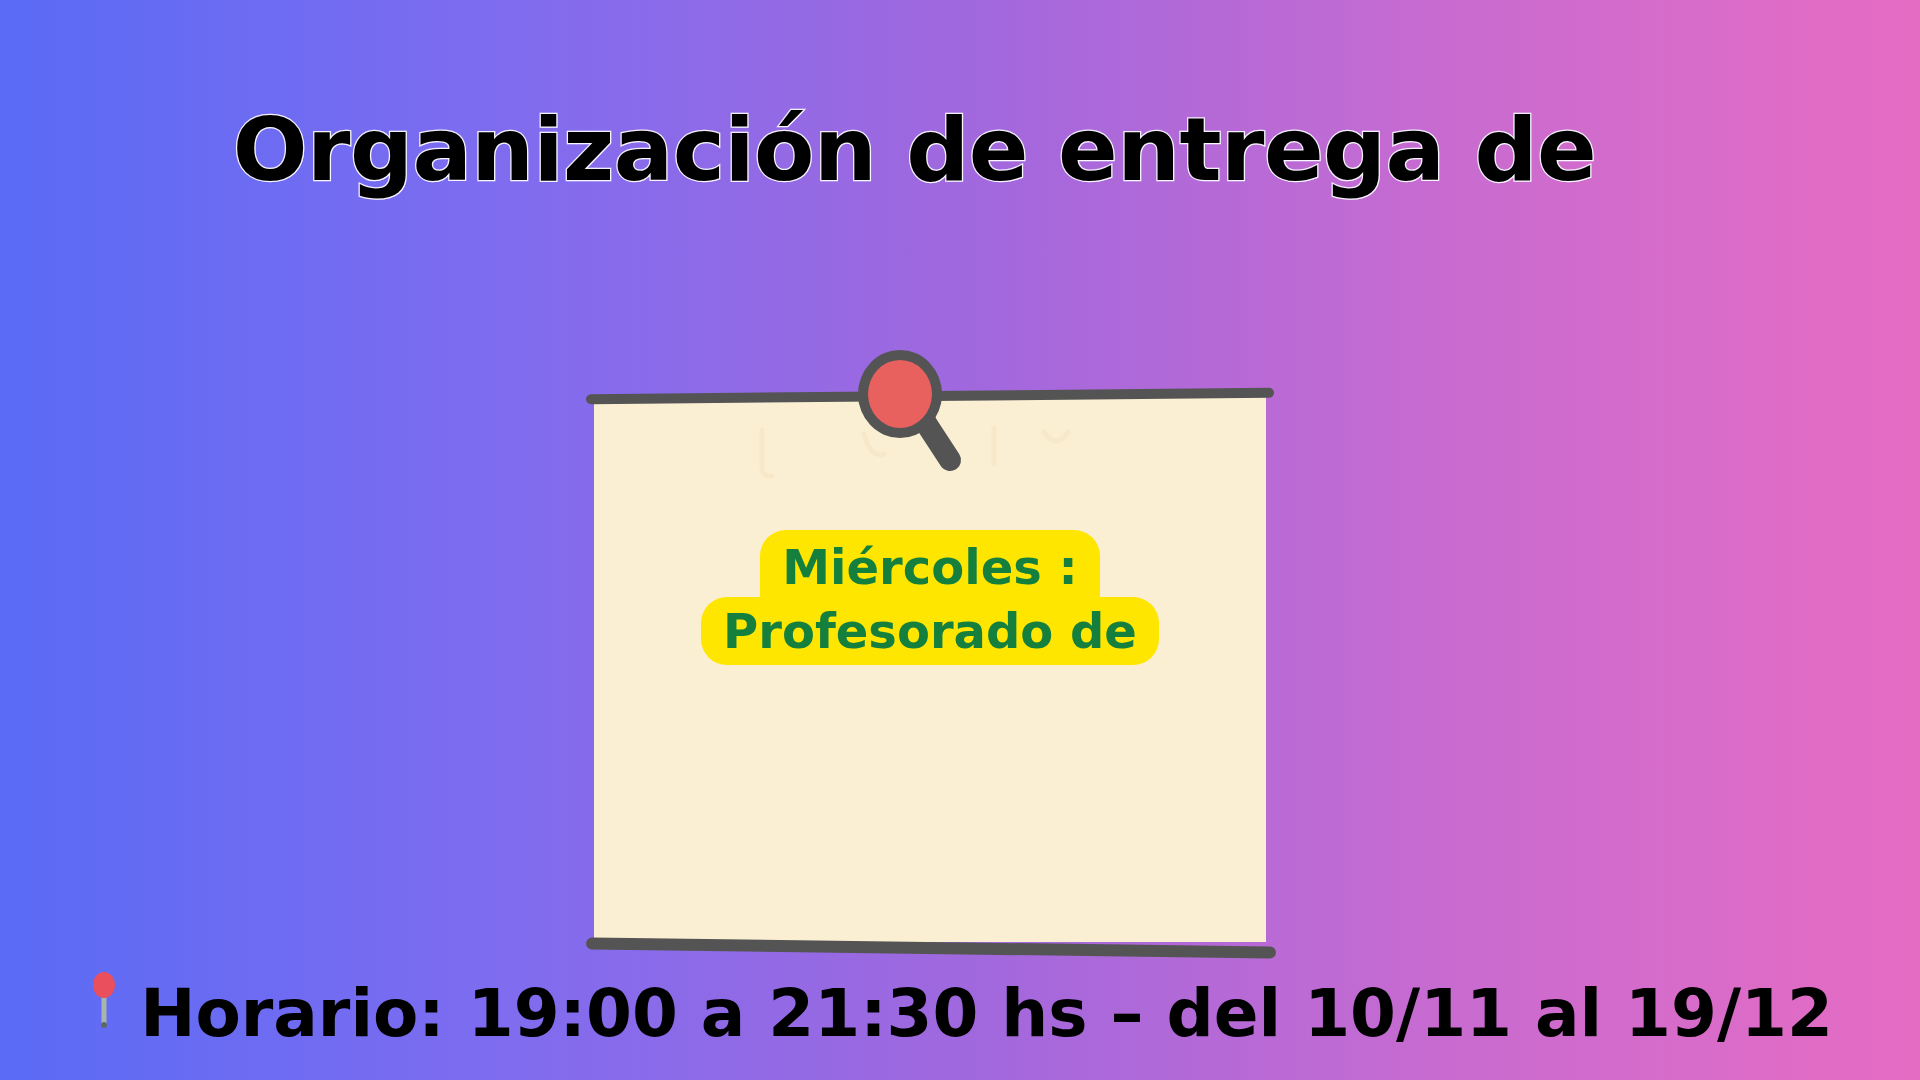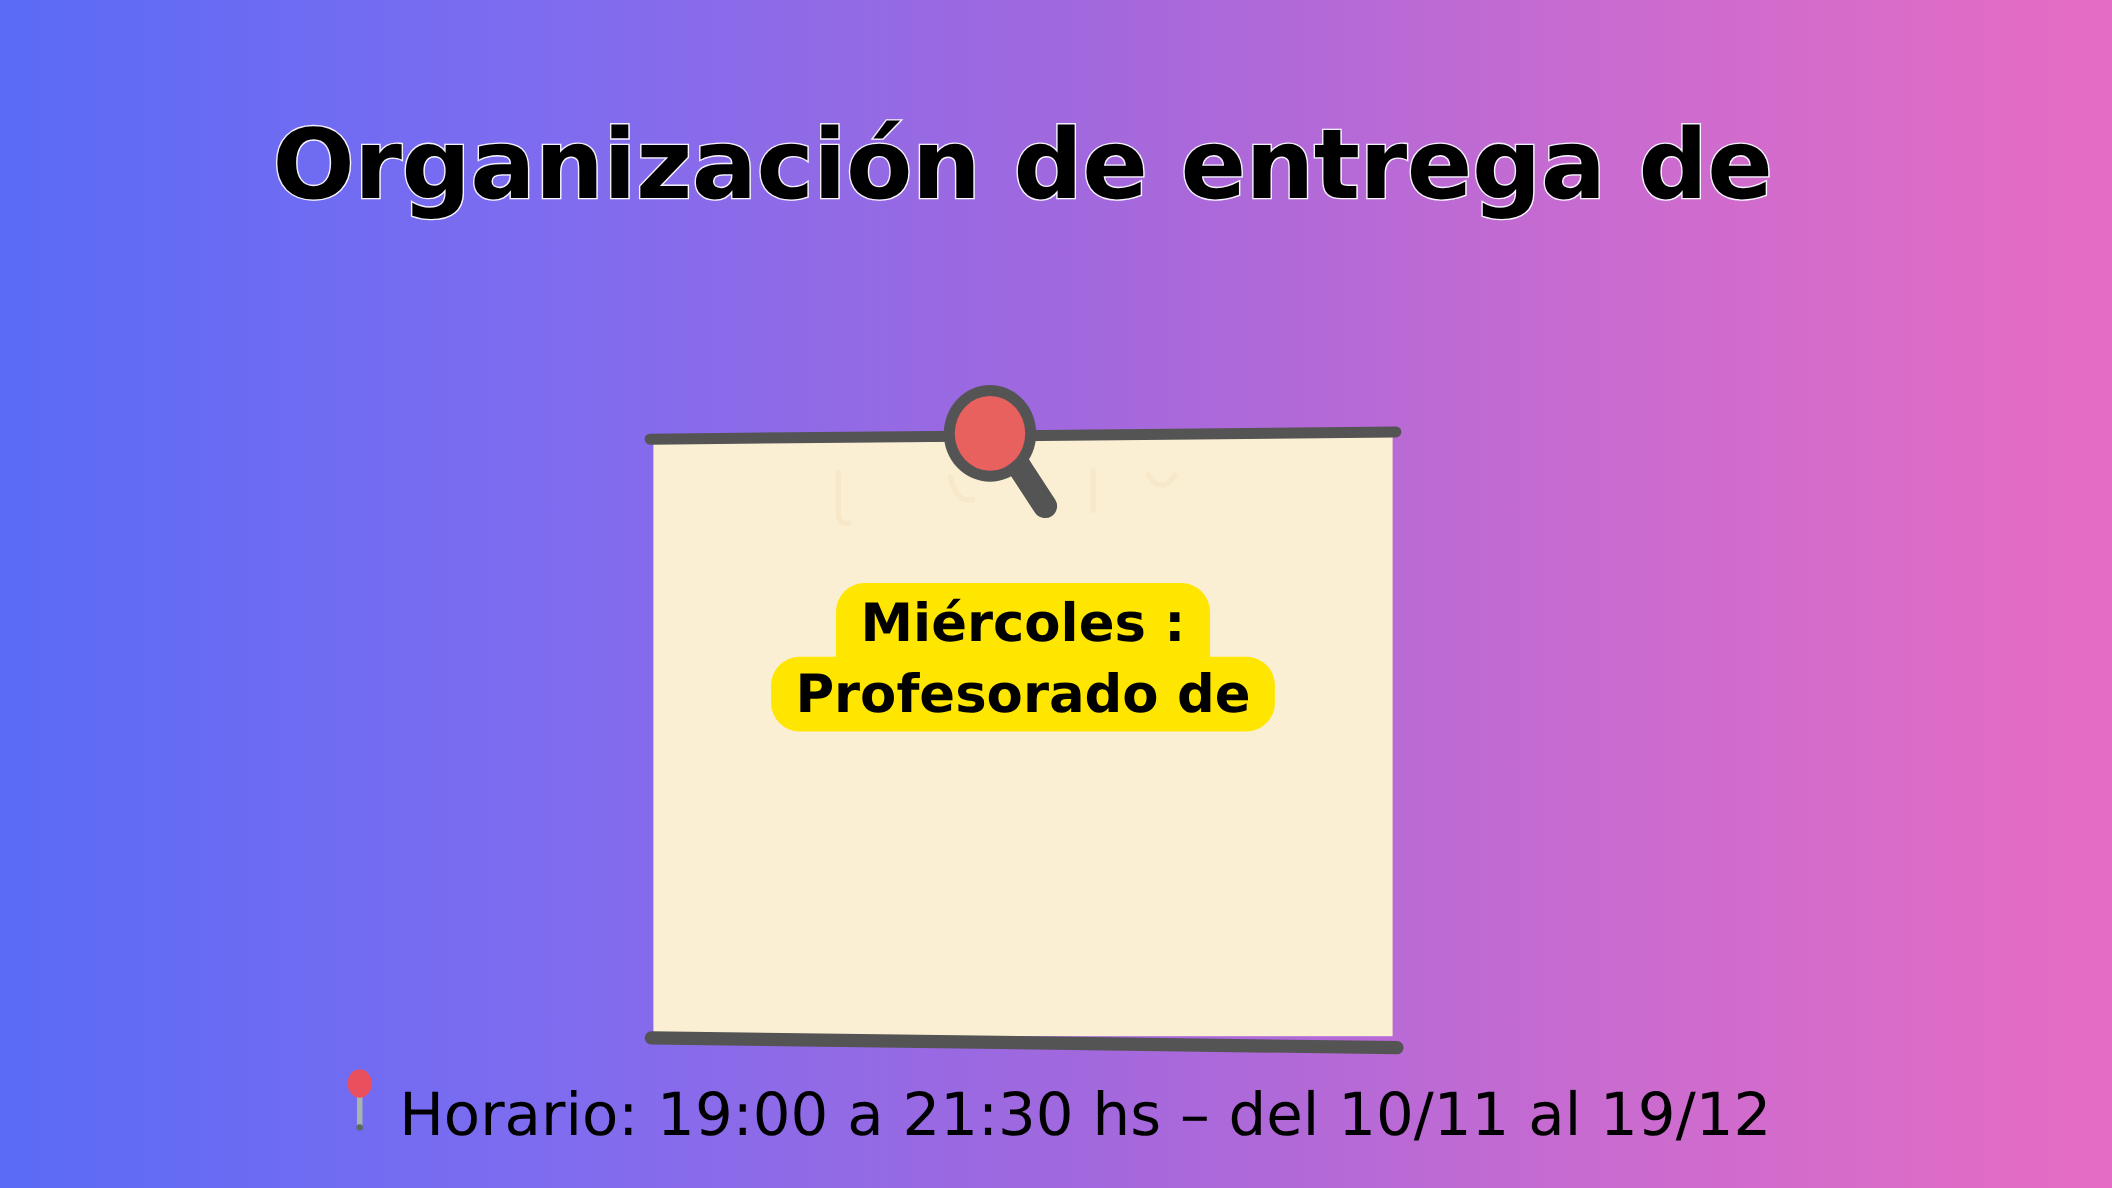--- a/index.html
+++ b/index.html
@@ -18,21 +18,20 @@
 
   
   #title-block {
     position: absolute;
     left: 0;
     top: 96px;
     width: 1829px;
     text-align: center;
     line-height: 1.22;
     pointer-events: none;
-    padding-left: 15px;
   }
   .title-line {
     display: block;
     font-size: 88px;
     font-weight: 700;
     color: #000000;
     letter-spacing: -0.5px;
     -webkit-text-stroke: 2.5px #f2eefc;
     paint-order: stroke fill;
     text-shadow:
@@ -104,21 +103,21 @@
     text-align: center;
     line-height: 1.0;
   }
   .hl-line-wrap {
     display: block;
     text-align: center;
   }
   .hl-line {
     display: inline-block;
     background: #ffe600;
-    color: #000000;
+    color: #15803d;
     font-size: 48px;
     font-weight: 700;
     padding: 13px 22px 13px 22px;
     margin: 0;
     border-radius: 26px;
     white-space: nowrap;
   }
   .hl-line.l1 { border-radius: 26px 26px 0 0; padding-bottom: 10px; }
   .hl-line.l2 { border-radius: 26px 26px 26px 26px; padding-top: 10px; padding-bottom: 10px; margin-top: -4px; }
   .hl-line.l3 { border-radius: 26px 26px 26px 26px; padding-top: 10px; margin-top: -4px; }
@@ -134,22 +133,22 @@
   }
   #footer-pin-icon {
     display: inline-block;
     vertical-align: -10px;
     width: 34px;
     height: 56px;
     margin-right: 14px;
   }
   #footer-text {
     display: inline-block;
-    font-size: 54px;
-    font-weight: 400;
+    font-size: 66px;
+    font-weight: 700;
     color: #000000;
     letter-spacing: 0px;
     vertical-align: middle;
   }
 </style>
 </head>
 <body>
 
 <div id="slide">
 

